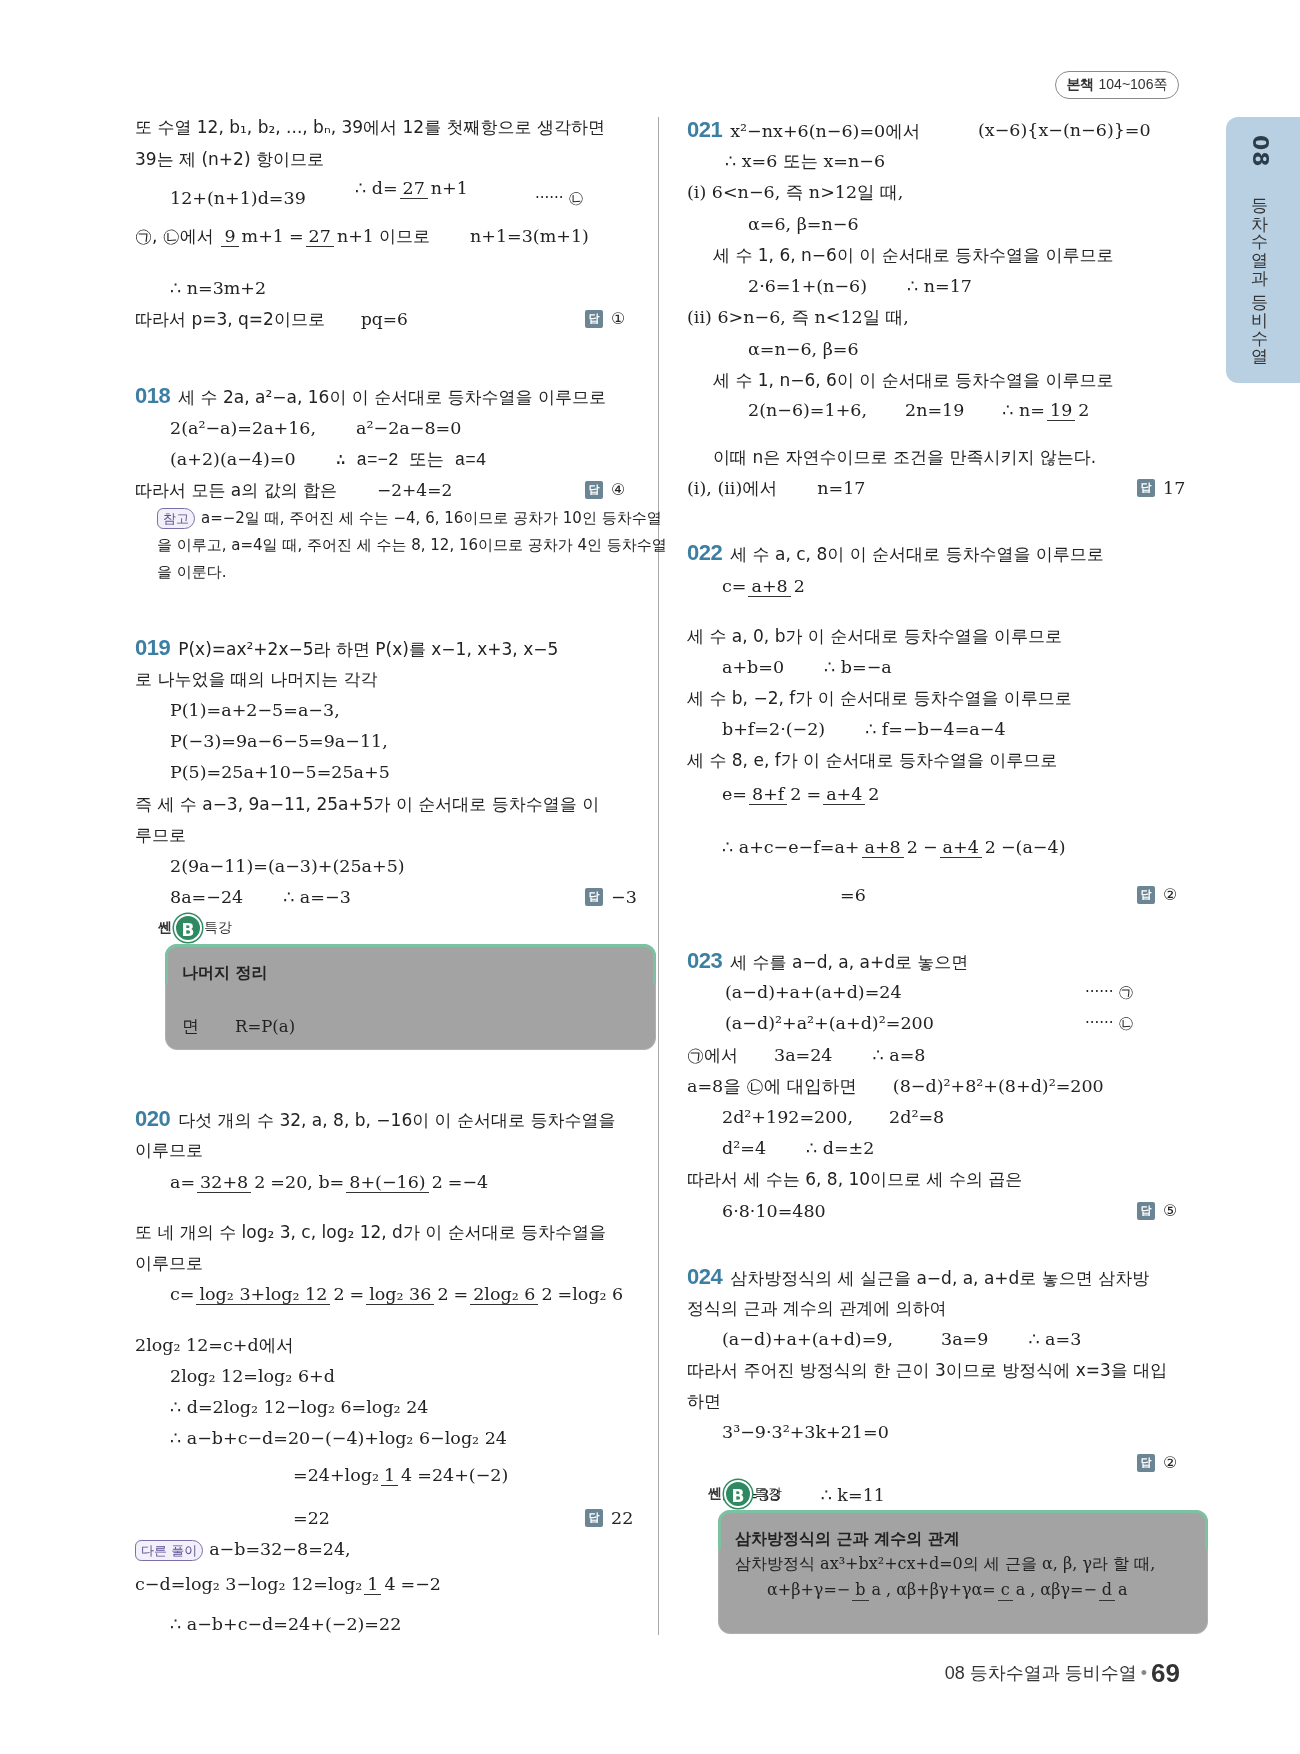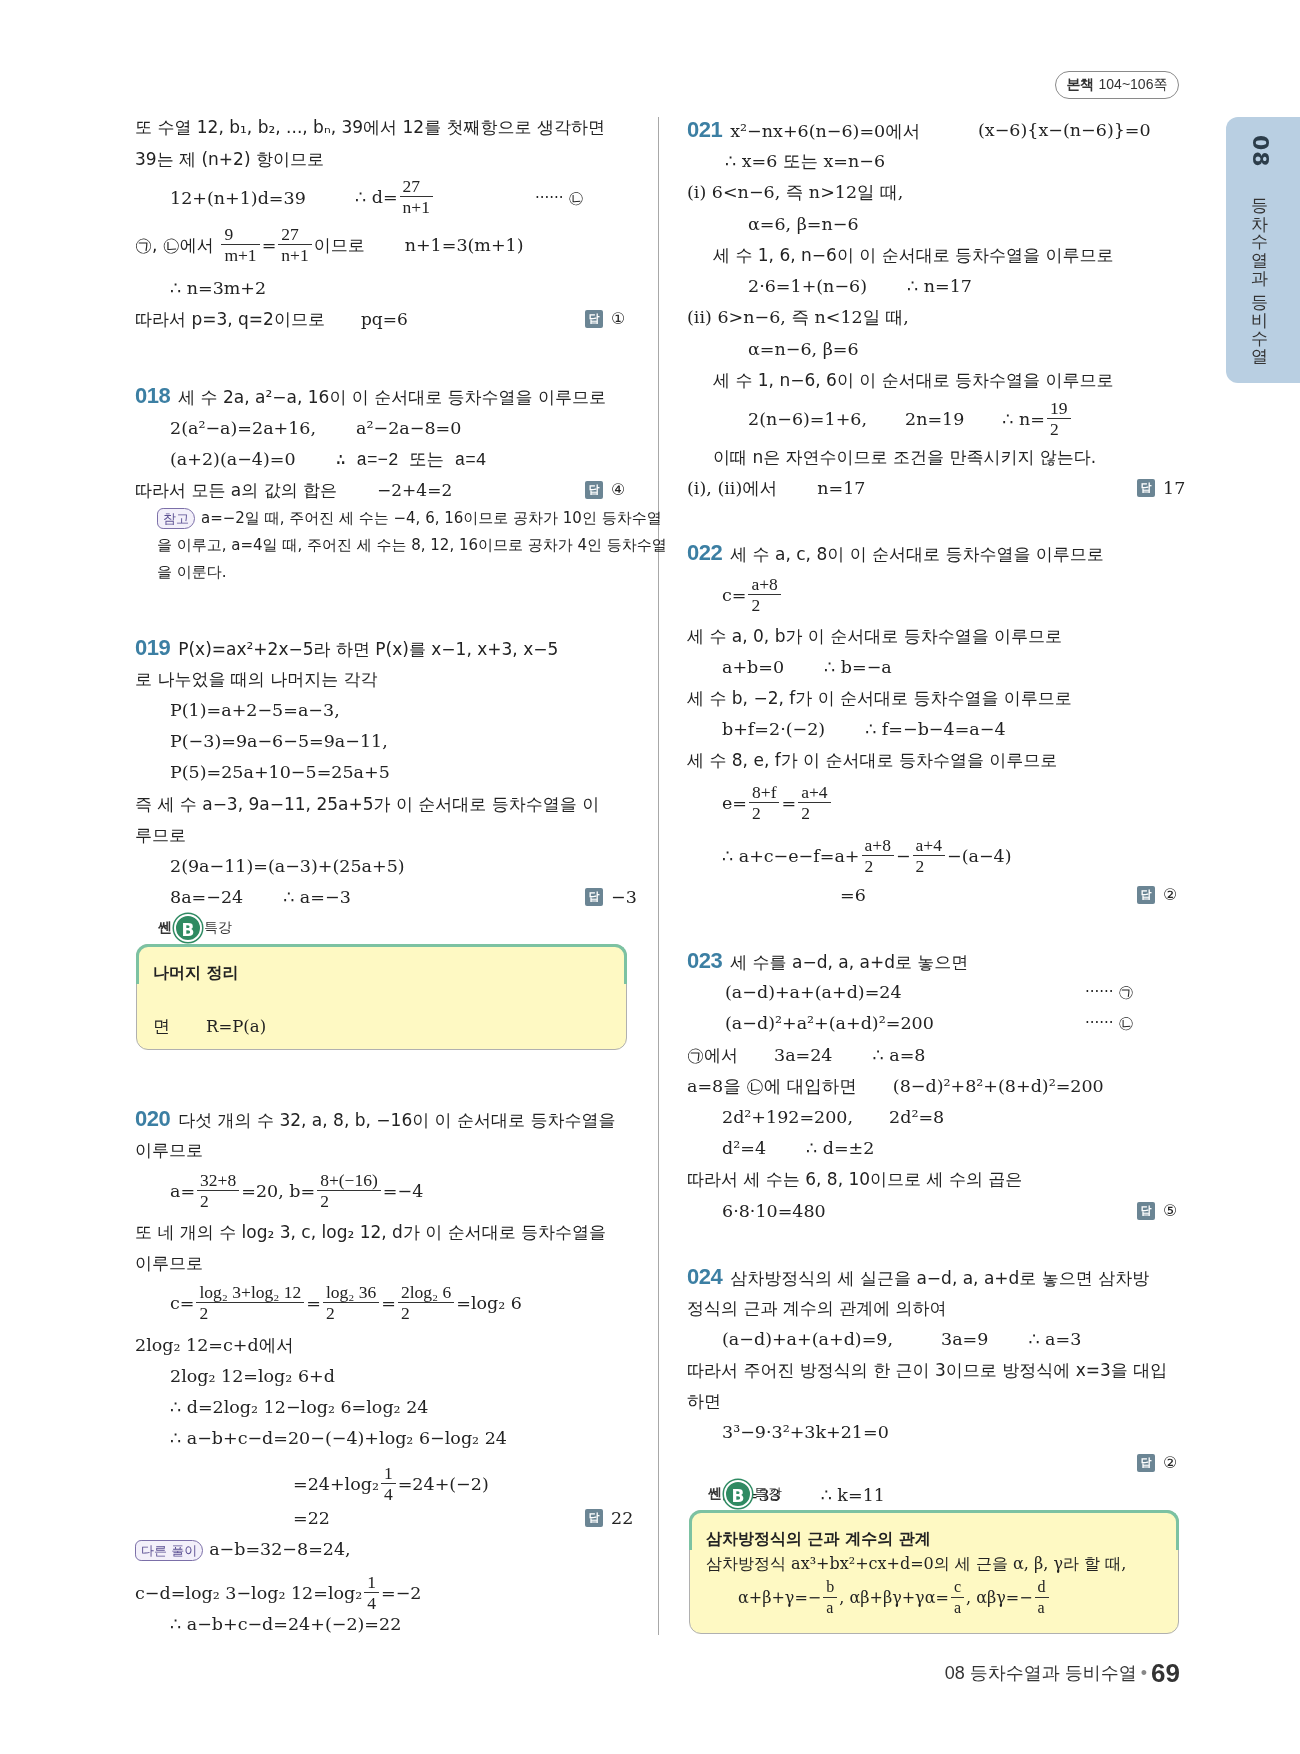--- a/index.html
+++ b/index.html
@@ -33,31 +33,31 @@
   }
   .ans {
     position: absolute; white-space: nowrap; font-size: 17.5px; line-height: 24px;
     display: flex; align-items: center; gap: 8px;
   }
   .ans-badge {
     display: inline-block; width: 18px; height: 18px; background: #6b8594; border-radius: 2px;
     color: #fff; font-family: "DejaVu Sans", sans-serif; font-size: 11px; font-weight: 700;
     text-align: center; line-height: 18px;
   }
-  .frac { display: inline-flex; flex-direction: column; vertical-align: middle; text-align: left; margin: 0 2px; line-height: 20px; font-family: Liberation Serif, serif; }
+  .frac { display: inline-flex; flex-direction: row; vertical-align: middle; text-align: right; margin: 0 2px; line-height: 20px; }
   .frac .num { border-bottom: 1px solid #333; padding: 0 3px; }
   .frac .den { padding: 0 3px; }
   .tag {
     display: inline-block; border: 1.4px solid #7b6fa8; color: #5b4f92; border-radius: 7px 12px 12px 7px;
     font-family: "DejaVu Sans", sans-serif; font-size: 13px; padding: 0 5px; line-height: 19px; margin-right: 6px;
     background: #f3f0fa;
   }
   .note-text { font-family: "DejaVu Sans", sans-serif; font-size: 15px; margin-left: 22px; }
   .box {
-    position: absolute; border: 1.2px solid #b0b0b0; border-radius: 12px; background: #fef9c3;
+    position: absolute; border: 1.2px solid #b0b0b0; border-radius: 12px; background: #a3a3a3; margin-left: 29px;
   }
   .box-top {
     position: absolute; left: -1px; right: -1px; top: -1px; height: 40px;
     border: 3px solid #7cc2a2; border-bottom: none; border-radius: 12px 12px 0 0;
   }
   .box-title { position: absolute; left: 16px; top: 18px; font-family: "DejaVu Sans", sans-serif; font-weight: 700; font-size: 16px; color: #222; }
   .box-body { position: absolute; left: 16px; font-size: 16.5px; line-height: 26px; white-space: nowrap; }
   .sen {
     position: absolute; display: flex; align-items: center; gap: 2px;
     font-family: "DejaVu Sans", sans-serif;

